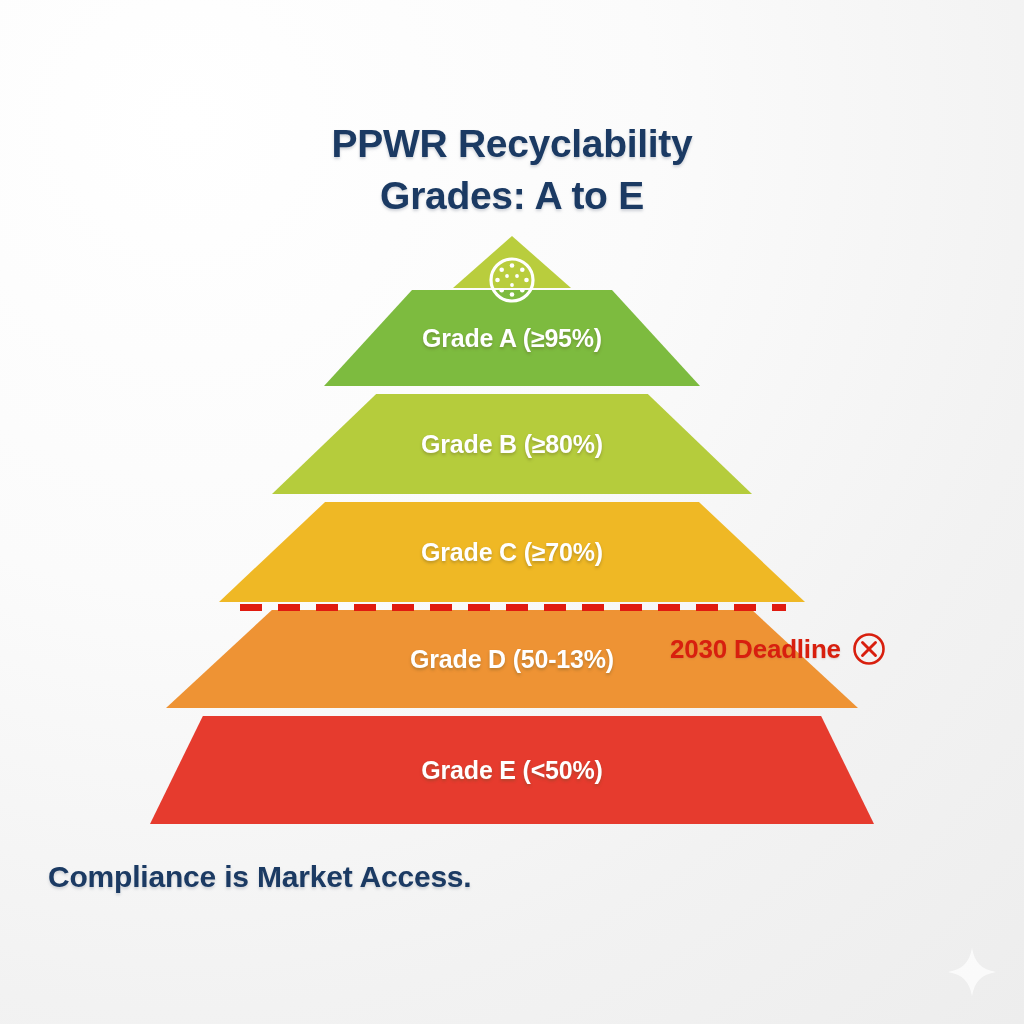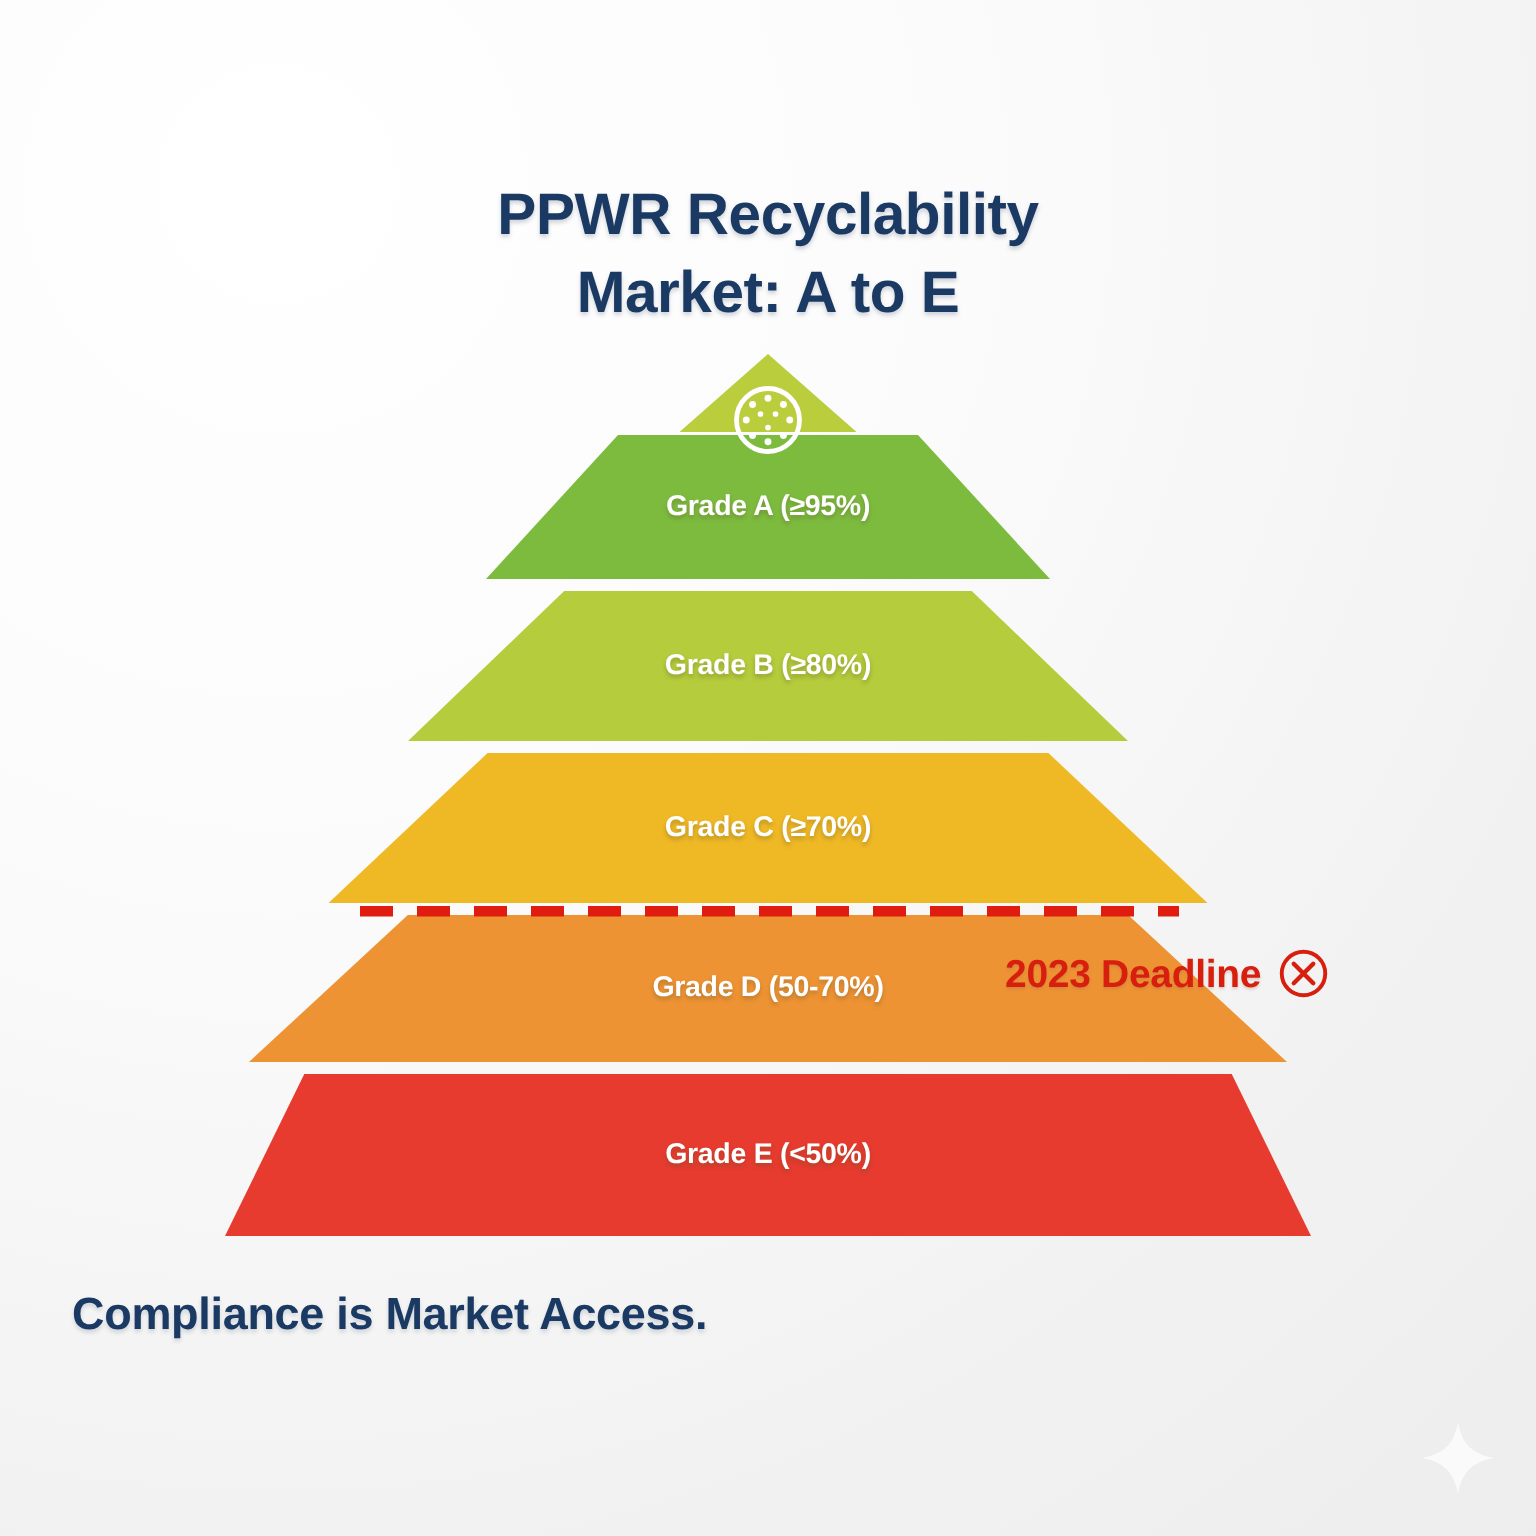--- a/index.html
+++ b/index.html
@@ -57,21 +57,21 @@
     transform: translateX(-50%);
     display: flex;
     align-items: center;
     justify-content: center;
     box-sizing: border-box;
   }
   .band-label {
     position: relative;
     color: #ffffff;
     font-weight: bold;
-    font-size: 19px;
+    font-size: 25px;
     letter-spacing: -0.2px;
     text-shadow: 0 2px 3px rgba(90,80,40,0.35);
     white-space: nowrap;
     z-index: 3;
   }
 
   
   .apex {
     position: absolute;
     left: 50%;
@@ -157,21 +157,21 @@
     opacity: 0.75;
   }
 </style>
 </head>
 <body>
 
 <div id="infographic">
 
   <div class="title-block">
     <div class="title-line">PPWR Recyclability</div>
-    <div class="title-line">Market: A to E</div>
+    <div class="title-line">Grades: A to E</div>
   </div>
 
   <div class="pyramid">
 
     <div class="apex"></div>
 
     <svg class="apex-icon" viewBox="0 0 56 56">
       <circle cx="28" cy="28" r="21" fill="none" stroke="#ffffff" stroke-width="3.2"></circle>
       <g fill="#ffffff">
         <circle cx="28" cy="13.5" r="2.3"></circle>
@@ -198,33 +198,33 @@
       <span class="band-label">Grade B (≥80%)</span>
     </div>
 
     <div class="band" style="top:502px; height:100px; width:586px; background:#efb825;
                 clip-path: polygon(18.1% 0%, 81.9% 0%, 100% 100%, 0% 100%); align-items: center;">
       <span class="band-label">Grade C (≥70%)</span>
     </div>
 
     <div class="band" style="top:610px; height:98px; width:692px; background:#ee9334;
                 clip-path: polygon(15.3% 0%, 84.7% 0%, 100% 100%, 0% 100%);">
-      <span class="band-label">Grade D (50-70%)</span>
+      <span class="band-label">Grade D (50-13%)</span>
     </div>
 
     <div class="band" style="top:716px; height:108px; width:724px; background:#e63b2e;
                 clip-path: polygon(7.3% 0%, 92.7% 0%, 100% 100%, 0% 100%);">
       <span class="band-label">Grade E (&lt;50%)</span>
     </div>
   </div>
 
   <div class="deadline-line"></div>
 
   <div class="deadline-tag">
-    <span class="deadline-text">2023 Deadline</span>
+    <span class="deadline-text">2030 Deadline</span>
     <svg class="deadline-icon" viewBox="0 0 36 36">
       <circle cx="18" cy="18" r="14.5" fill="none" stroke="#d81f0e" stroke-width="2.6"></circle>
       <line x1="11.5" y1="11.5" x2="24.5" y2="24.5" stroke="#d81f0e" stroke-width="2.9" stroke-linecap="round"></line>
       <line x1="24.5" y1="11.5" x2="11.5" y2="24.5" stroke="#d81f0e" stroke-width="2.9" stroke-linecap="round"></line>
     </svg>
   </div>
 
   <div class="footer">
     <span class="footer-text">Compliance is Market Access.</span>
   </div>

